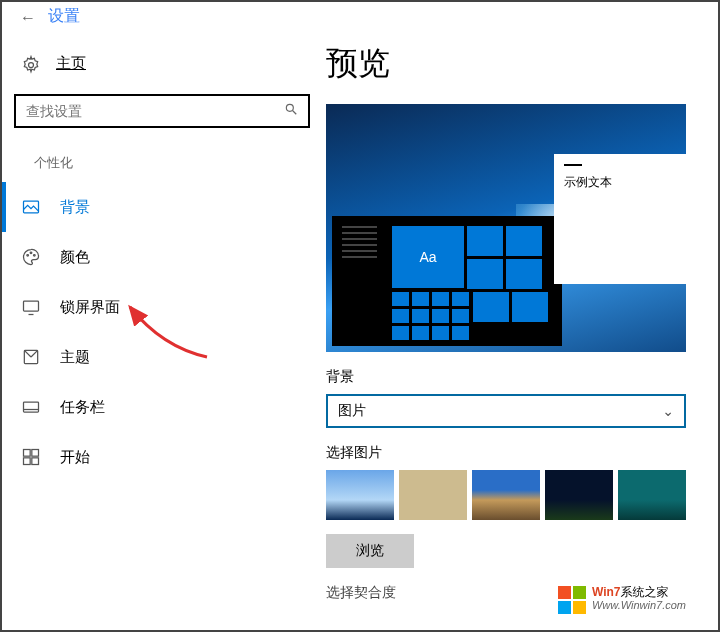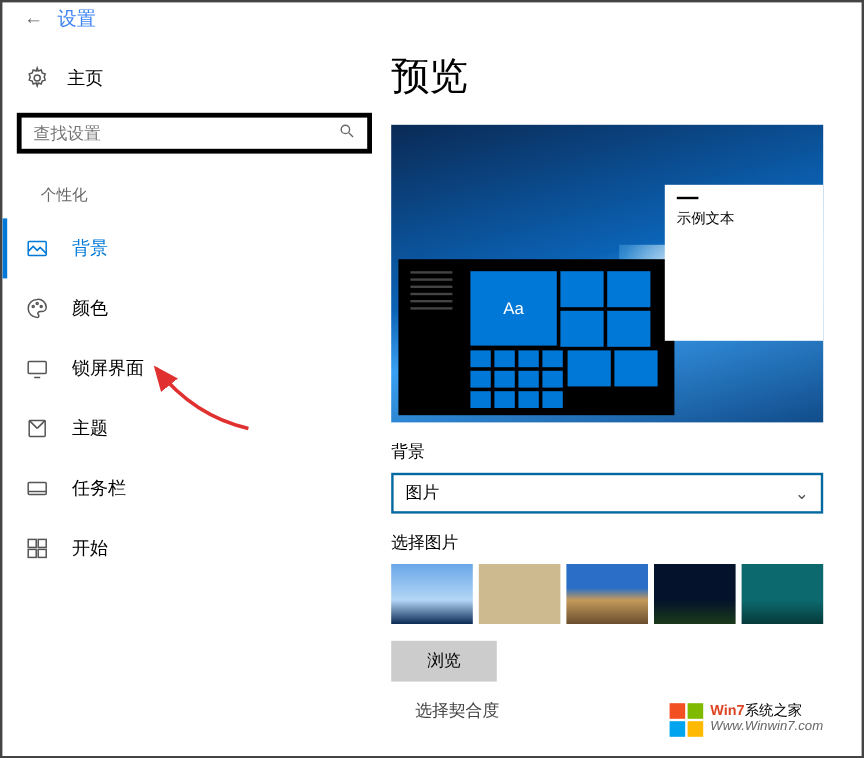--- a/index.html
+++ b/index.html
@@ -21,29 +21,30 @@
 .backarrow { font-size: 16px; color: #666; }
 .toptitle { font-size: 16px; color: #3b82f6; }
 .container { display: flex; height: calc(100% - 28px); }
 .sidebar {
   width: 320px;
   padding-top: 18px;
   display: flex;
   flex-direction: column;
 }
 .home-row {
-  display:flex; align-items:center;
+  display:flex; align-items:flex-start;
   padding: 6px 18px 18px 18px;
   gap: 14px;
+  text-decoration: underline;
 }
 .gear-icon { width:20px; height:20px; }
 .home-label { font-size: 15px; }
 .search-wrap {
   margin: 0 12px 22px 12px;
-  border: 4px solid #000000;
+  border: 2px solid #000000;
   height: 34px;
   display:flex; align-items:center; justify-content:space-between;
   padding: 0 10px;
 }
 .search-input {
   border:none; outline:none; font-size:14px; color:#666;
   width: 85%;
 }
 .section-title {
   font-size: 13px; color:#666;
@@ -137,21 +138,21 @@
 }
 .winlogo { width:28px; height:28px; display:grid; grid-template-columns:1fr 1fr; grid-template-rows:1fr 1fr; gap:2px; }
 .winlogo div:nth-child(1){background:#f25022;}
 .winlogo div:nth-child(2){background:#7fba00;}
 .winlogo div:nth-child(3){background:#00a4ef;}
 .winlogo div:nth-child(4){background:#ffb900;}
 .wm-text { display:flex; flex-direction:column; line-height:1.1; }
 .wm-line1 { font-size:12px; }
 .wm-line1 .red{color:#d42; font-weight:bold;}
 .wm-line2 { font-size:11px; color:#666; font-style:italic; }
-.cut-label { font-size:14px; margin-top:16px; color:#444;margin-left:20px; }
+.cut-label { font-size:14px; margin-top:16px; color:#444; }
 .chevron { font-size:12px; color:#555; }
 .picture-icon { stroke:#555; }
 </style>
 </head>
 <body>
 
 <div class="topbar">
   <span class="backarrow">←</span>
   <span class="toptitle">设置</span>
 </div>

